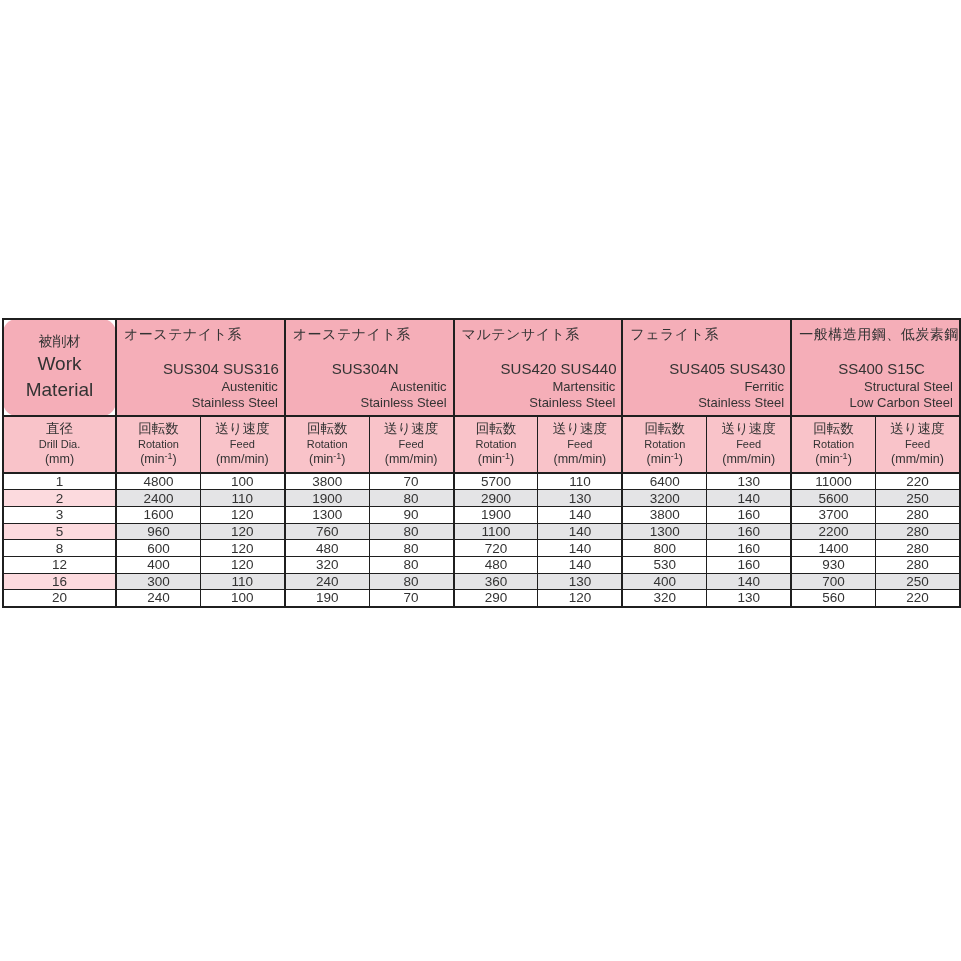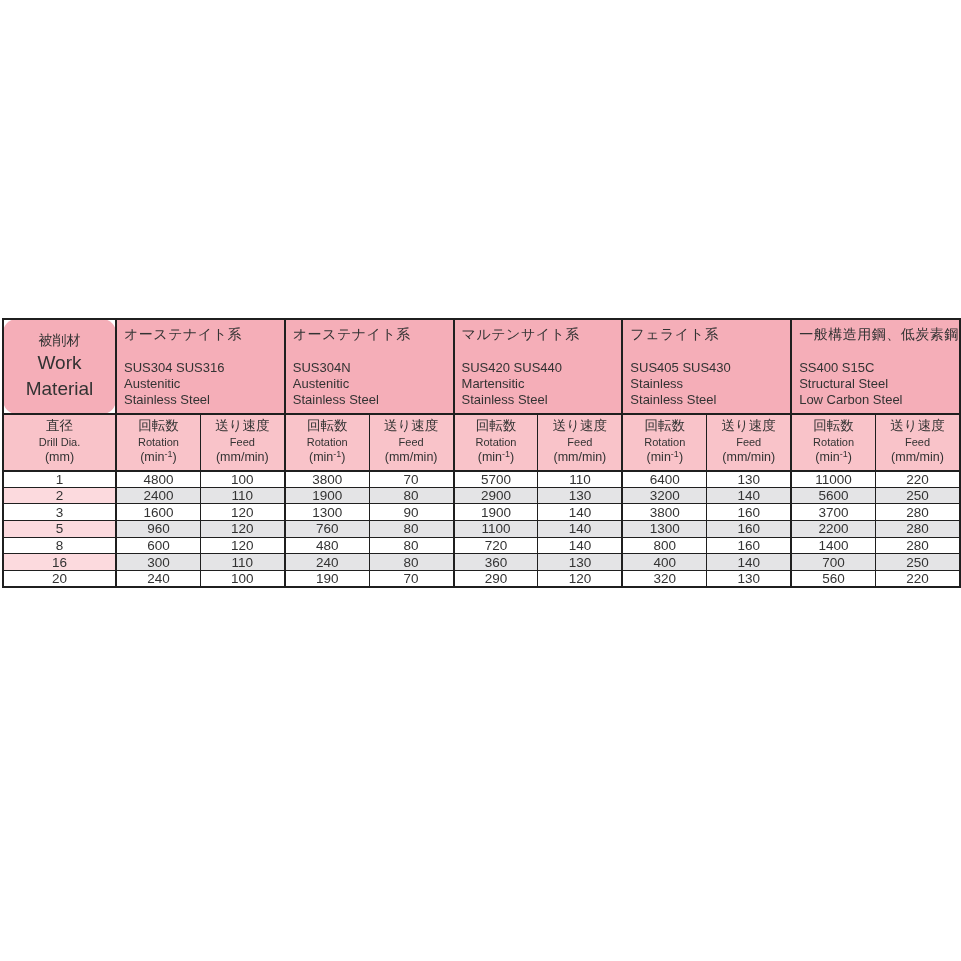--- a/index.html
+++ b/index.html
@@ -38,22 +38,22 @@
     text-align:left;
     padding:6px 6px 4px 7px;
     border-bottom-width:2px;
   }
   .materials-row th.workmat{
     vertical-align:middle;text-align:center;padding:0 2px;border-radius:14px;
   }
   .wm-jp{font-size:14px;line-height:1.35;}
   .wm-en{font-size:19px;line-height:1.35;}
   .mat-jp{font-size:14px;line-height:1.2;margin-bottom:17px;white-space:nowrap;letter-spacing:0.5px;}
-  .mat-codes{font-size:13px;line-height:1.25;white-space:nowrap;}
-  .mat-en{font-size:13px;line-height:1.25;white-space:nowrap;}
+  .mat-codes{font-size:15px;line-height:1.25;white-space:nowrap;margin-left:39px;}
+  .mat-en{font-size:13px;line-height:1.25;white-space:nowrap;text-align:right;}
   
   .subhead-row th{
     background:var(--pink-light);
     height:57px;
     vertical-align:middle;
     text-align:center;
     padding:1px 0 3px;
     border-bottom-width:2px;
     line-height:1.3;
   }
@@ -111,21 +111,21 @@
         </th>
         <th colspan="2" class="gsep">
           <div class="mat-jp">マルテンサイト系</div>
           <div class="mat-codes">SUS420 SUS440</div>
           <div class="mat-en">Martensitic</div>
           <div class="mat-en">Stainless Steel</div>
         </th>
         <th colspan="2" class="gsep">
           <div class="mat-jp">フェライト系</div>
           <div class="mat-codes">SUS405 SUS430</div>
-          <div class="mat-en">Stainless</div>
+          <div class="mat-en">Ferritic</div>
           <div class="mat-en">Stainless Steel</div>
         </th>
         <th colspan="2" class="gsep">
           <div class="mat-jp">一般構造用鋼、低炭素鋼</div>
           <div class="mat-codes">SS400 S15C</div>
           <div class="mat-en">Structural Steel</div>
           <div class="mat-en">Low Carbon Steel</div>
         </th>
       </tr>
       <tr class="subhead-row" id="subhead-row">
@@ -245,20 +245,33 @@
           <td class="val">120</td>
           <td class="val gsep">480</td>
           <td class="val">80</td>
           <td class="val gsep">720</td>
           <td class="val">140</td>
           <td class="val gsep">800</td>
           <td class="val">160</td>
           <td class="val gsep">1400</td>
           <td class="val">280</td>
         </tr>
+        <tr class="data-row">
+          <td class="dia">12</td>
+          <td class="val gsep">400</td>
+          <td class="val">120</td>
+          <td class="val gsep">320</td>
+          <td class="val">80</td>
+          <td class="val gsep">480</td>
+          <td class="val">140</td>
+          <td class="val gsep">530</td>
+          <td class="val">160</td>
+          <td class="val gsep">930</td>
+          <td class="val">280</td>
+        </tr>
         <tr class="data-row stripe">
           <td class="dia">16</td>
           <td class="val gsep">300</td>
           <td class="val">110</td>
           <td class="val gsep">240</td>
           <td class="val">80</td>
           <td class="val gsep">360</td>
           <td class="val">130</td>
           <td class="val gsep">400</td>
           <td class="val">140</td>

